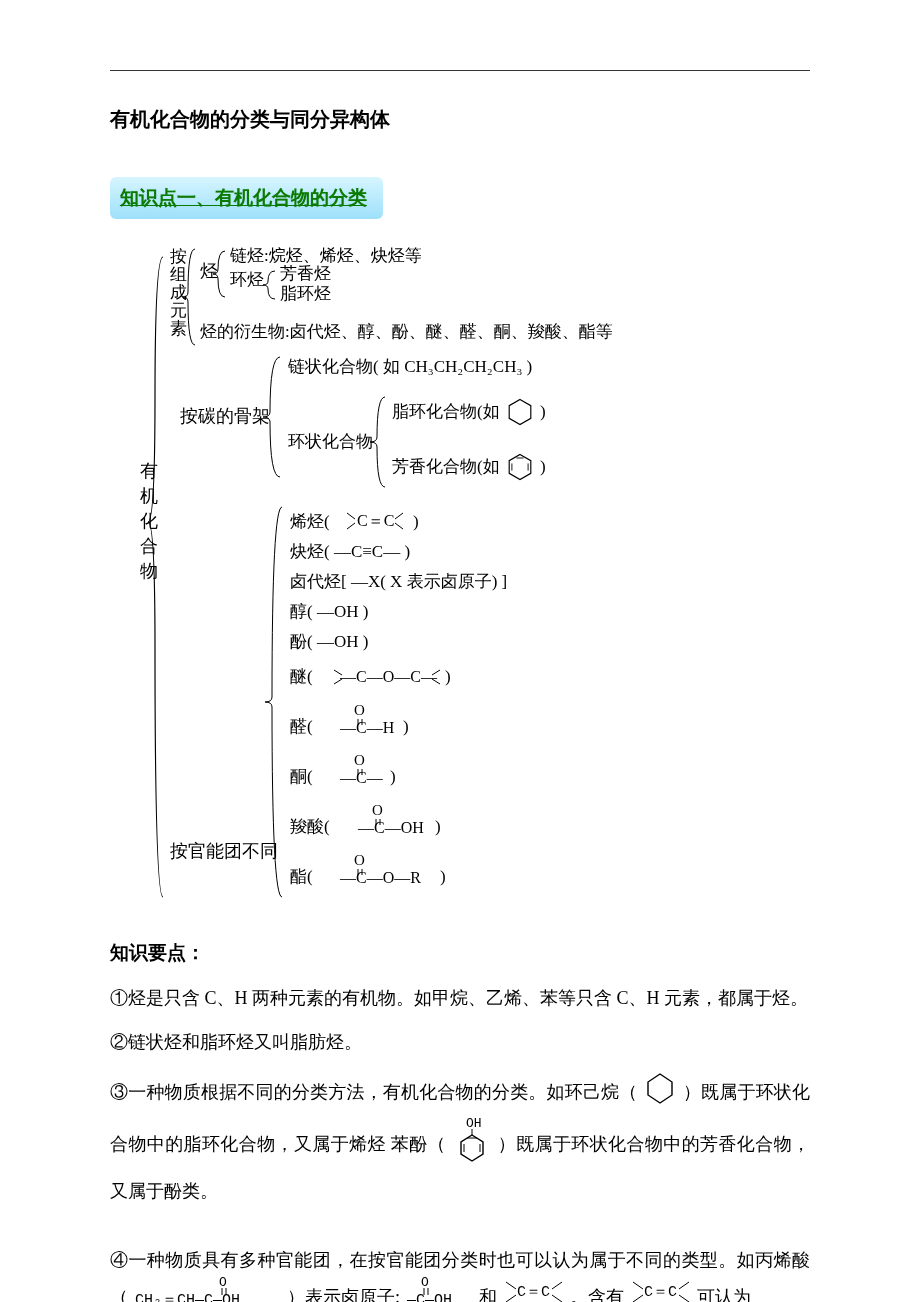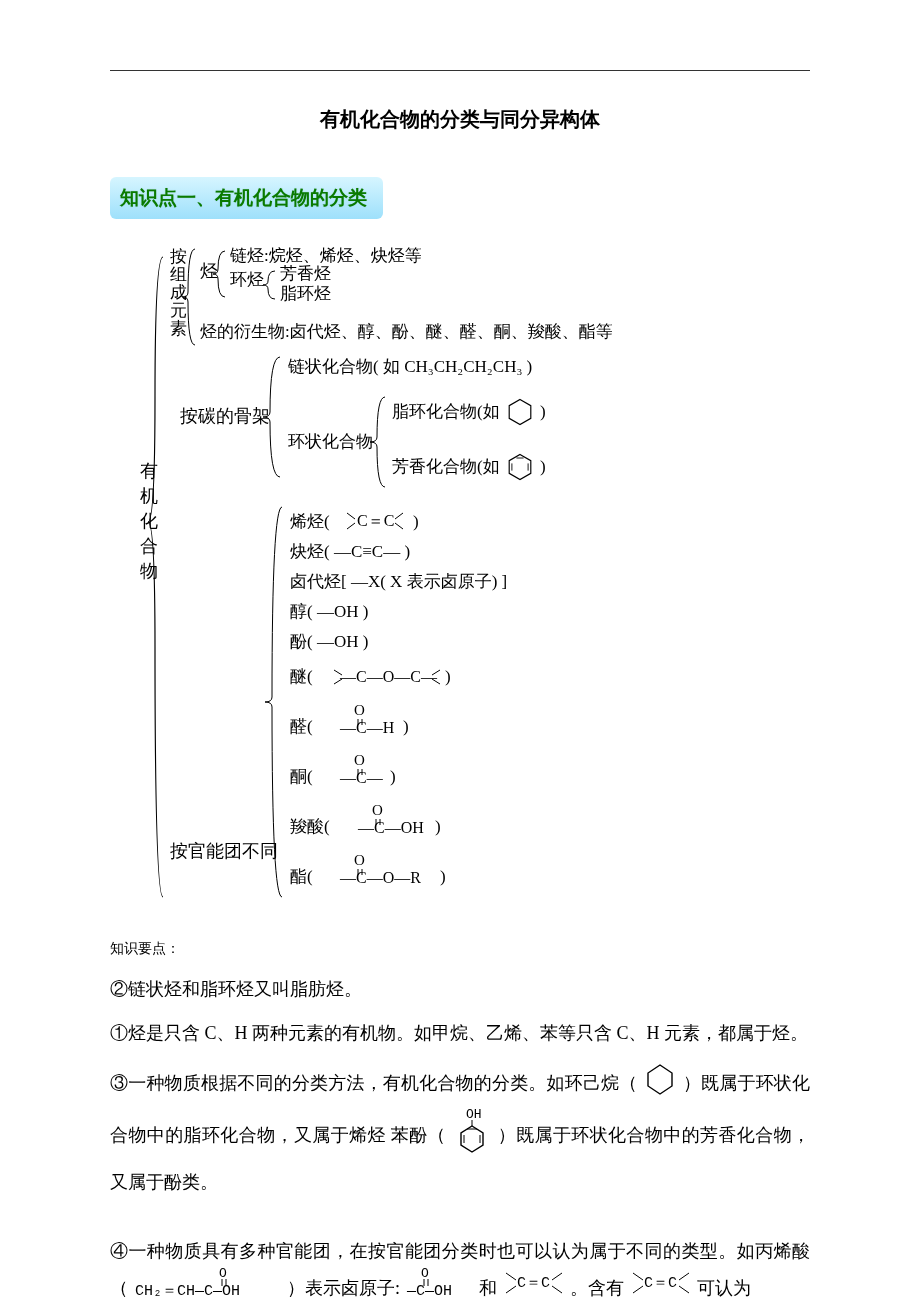--- a/index.html
+++ b/index.html
@@ -16,45 +16,45 @@
     min-height: 1302px;
     box-sizing: border-box;
     padding: 70px 110px 40px 110px;
     position: relative;
   }
   .top-rule {
     border-top: 1px solid #333;
     margin-bottom: 30px;
   }
   .doc-title {
-    text-align: center;
     font-weight: bold;
     font-size: 20px;
     margin-bottom: 40px;
   }
   .section-banner {
     display: inline-block;
     background: linear-gradient(#d6f5ff, #9ee0fb);
     color: #0a7a00;
     font-weight: bold;
     font-size: 19px;
     padding: 4px 16px 4px 10px;
     border-radius: 6px;
     margin-bottom: 18px;
     text-shadow: 0 0 1px rgba(0,120,0,0.3);
+    text-decoration: underline;
   }
   .diagram {
     margin: 10px 0 10px 30px;
   }
   .diagram svg text {
     font-family: "SimSun", "STSong", serif;
   }
   .kp-head {
-    font-weight: normal;
-    font-size: 14px;
+    font-weight: bold;
+    font-size: 19px;
     margin-top: 18px;
     margin-bottom: 12px;
   }
   .para {
     font-size: 18px;
     margin-bottom: 12px;
     text-align: justify;
   }
   .inline-svg {
     vertical-align: middle;
@@ -189,23 +189,23 @@
         <line x1="18" y1="-8" x2="18" y2="-2" stroke="#000"></line>
           <line x1="22" y1="-8" x2="22" y2="-2" stroke="#000"></line>
         <text x="0" y="6" font-size="16">—C—O—R</text>
       </g>
       <text x="300" y="635" font-size="17">)</text>
     </svg>
   </div>
 
   <div class="kp-head">知识要点：</div>
 
+  <div class="para">①烃是只含 C、H 两种元素的有机物。如甲烷、乙烯、苯等只含 C、H 元素，都属于烃。</div>
+
   <div class="para">②链状烃和脂环烃又叫脂肪烃。</div>
-
-  <div class="para">①烃是只含 C、H 两种元素的有机物。如甲烷、乙烯、苯等只含 C、H 元素，都属于烃。</div>
 
   <div class="para">
     <span>③一种物质根据不同的分类方法，有机化合物的分类。如环己烷（</span>
     <span class="inline-svg">
       <svg width="36" height="34">
           <polygon points="18,3 30,11 30,24 18,32 6,24 6,11" fill="none" stroke="#000" stroke-width="1.4"></polygon>
         </svg>
     </span>
     <span>）既属于环状化合物中的脂环化合物，又属于烯烃  苯酚（</span>
     <span class="inline-svg">

